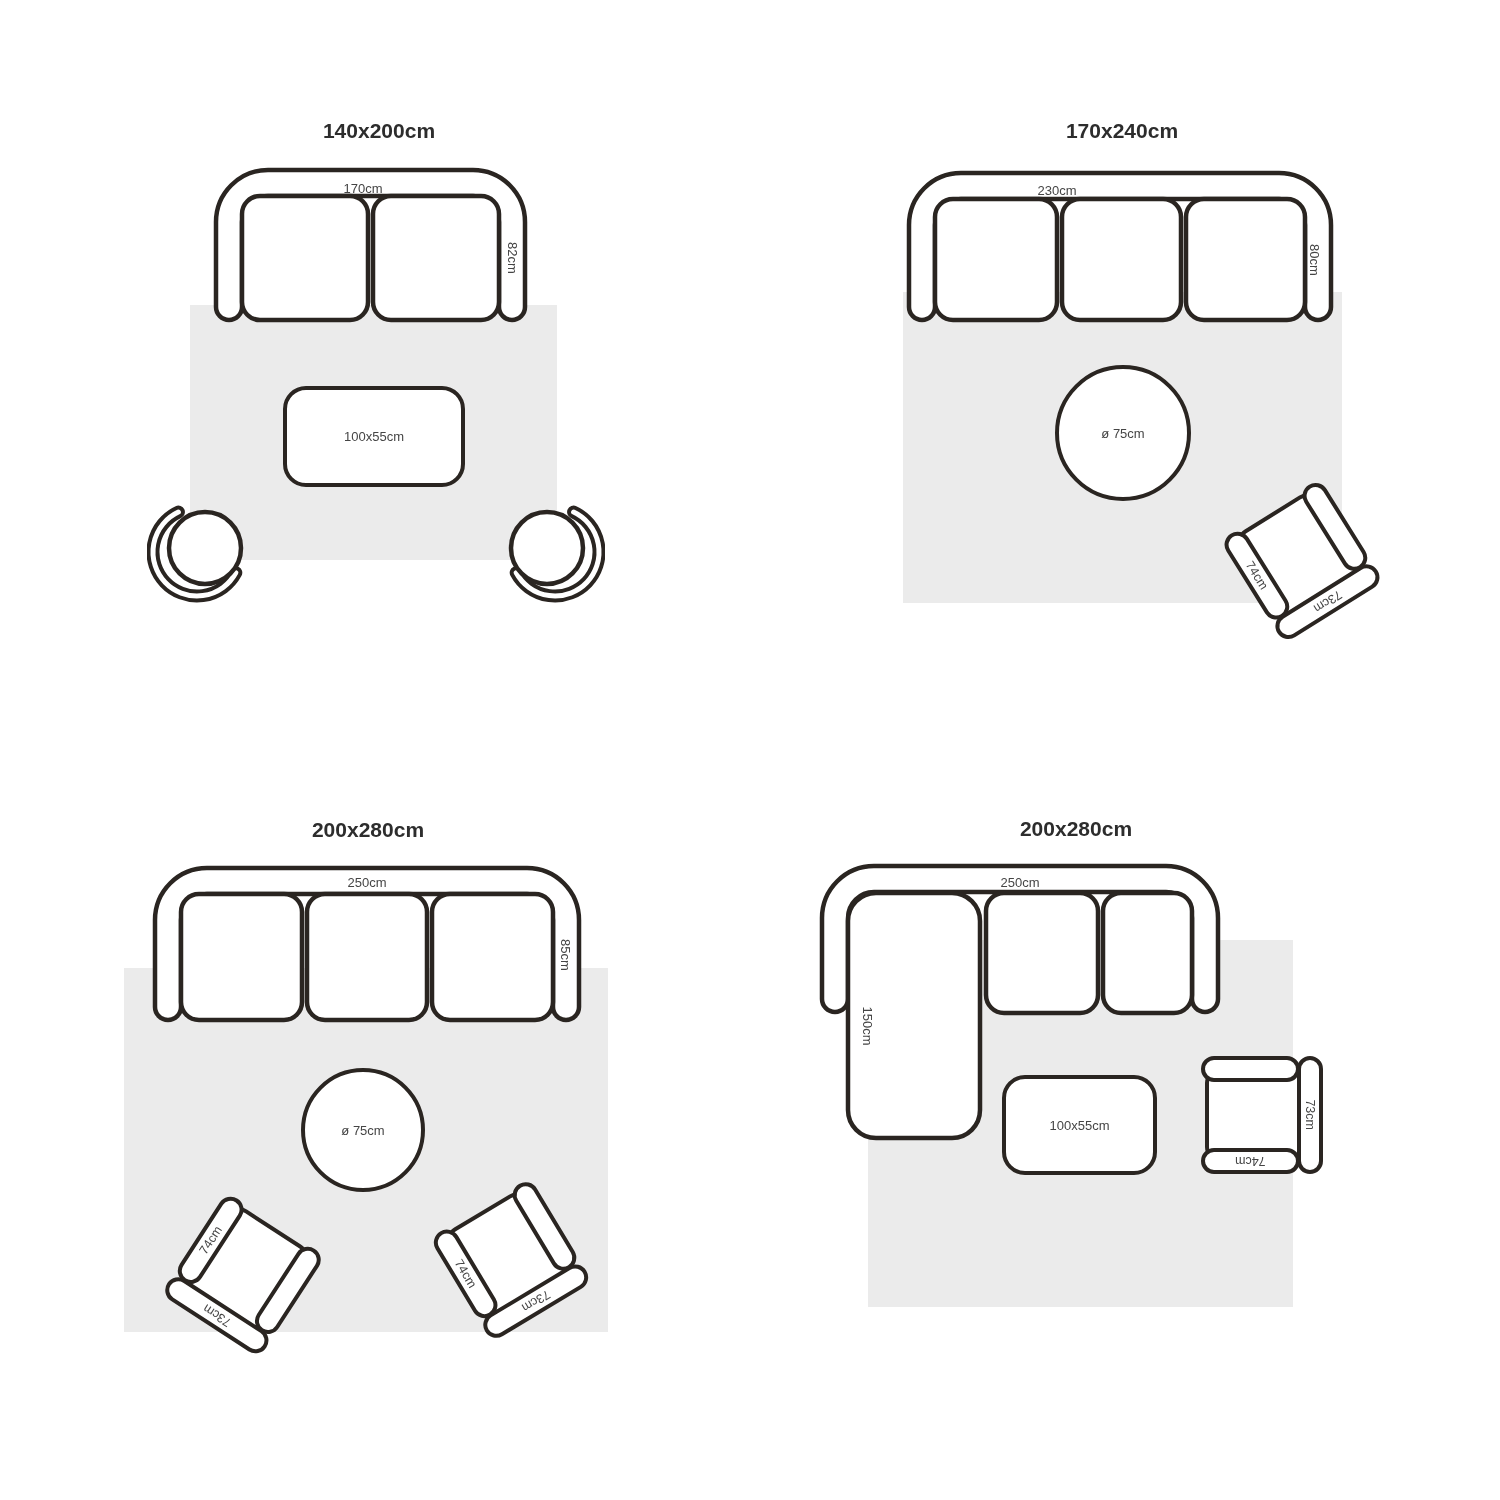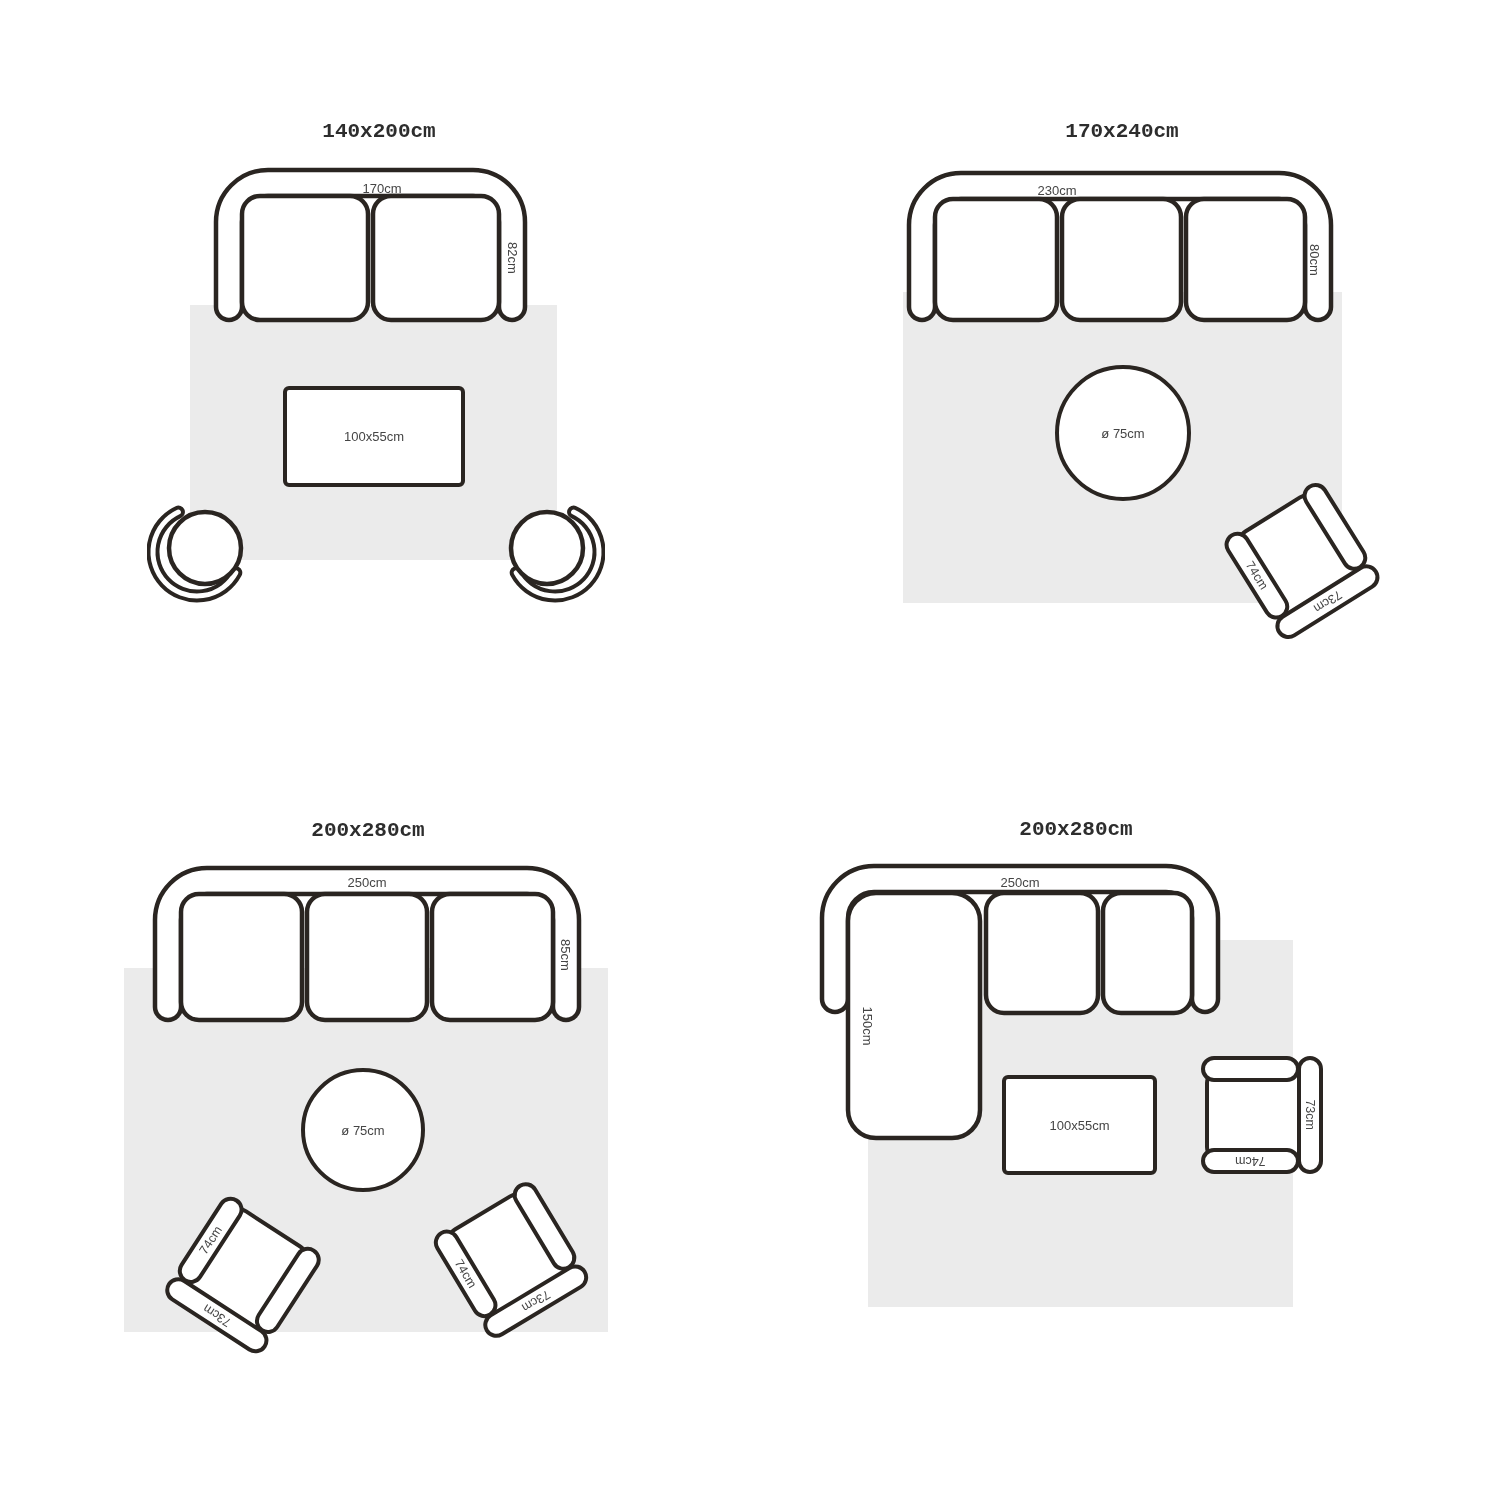--- a/index.html
+++ b/index.html
@@ -9,38 +9,38 @@
     --label:#454545;
     --background:#ffffff;
   }
   html,body{margin:0;padding:0;background:var(--background);}
   .canvas{
     position:relative;width:1500px;height:1500px;overflow:hidden;
     font-family:"Liberation Sans", sans-serif;background:var(--background);
   }
   .title{
     position:absolute;transform:translate(-50%,-50%);
-    font-size:21px;font-weight:700;color:var(--title);white-space:nowrap;z-index:6;font-family:Liberation Mono, monospace;
+    font-size:21px;font-weight:700;color:var(--title);white-space:nowrap;z-index:6;
   }
   .dim{
     position:absolute;transform:translate(-50%,-50%);
     font-size:13px;color:var(--label);white-space:nowrap;z-index:5;
   }
   .dim.v{writing-mode:vertical-rl;}
   .rug{position:absolute;background:var(--rug);z-index:1;}
   .sofa{position:absolute;z-index:2;}
   .shape{fill:#fff;stroke:var(--outline);stroke-width:4.5;stroke-linejoin:round;}
   .arc-outer{fill:none;stroke:var(--outline);stroke-width:13;stroke-linecap:round;}
   .arc-core{fill:none;stroke:#fff;stroke-width:5;stroke-linecap:round;}
   .stool{position:absolute;z-index:3;}
   .table{
     position:absolute;background:#fff;border:4.5px solid var(--outline);
     box-sizing:border-box;z-index:2;display:flex;align-items:center;justify-content:center;
   }
-  .table.rect{border-radius:6px;}
+  .table.rect{border-radius:23px;}
   .table.round{border-radius:50%;text-align:right;}
   .chair{position:absolute;width:118px;height:122px;z-index:3;}
   .chair .seat{
     position:absolute;left:12px;top:4px;width:94px;height:98px;background:#fff;
     border:4.5px solid var(--outline);border-radius:15px;box-sizing:border-box;
   }
   .chair .back{
     position:absolute;left:0;bottom:0;width:118px;height:26px;background:#fff;
     border:4.5px solid var(--outline);border-radius:13px;box-sizing:border-box;
     display:flex;align-items:center;justify-content:center;
@@ -64,21 +64,21 @@
 
   <div class="title" style="left:379px;top:131px">140x200cm</div>
 
   <div class="rug" style="left:190px;top:305px;width:367px;height:255px"></div>
 
   <svg class="sofa" style="left:212px;top:166px" width="317" height="166" viewBox="0 0 317 166">
     <path class="shape" d="M 4 56 L 4 141 A 13 13 0 0 0 30 141 L 30 56 A 26 26 0 0 1 56 30 L 261 30 A 26 26 0 0 1 287 56 L 287 141 A 13 13 0 0 0 313 141 L 313 56 A 52 52 0 0 0 261 4 L 56 4 A 52 52 0 0 0 4 56 Z"></path>
     <rect class="shape" x="30" y="30" width="126" height="124" rx="18"></rect>
     <rect class="shape" x="161" y="30" width="126" height="124" rx="18"></rect>
   </svg>
-  <div class="dim" style="left:382px;top:188px">170cm</div>
+  <div class="dim" style="left:363px;top:188px">170cm</div>
   <div class="dim v" style="left:512px;top:258px">82cm</div>
 
   <div class="table rect" style="left:283px;top:386px;width:182px;height:101px">
     <span class="dim" style="position:static;transform:none">100x55cm</span>
   </div>
 
   <svg class="stool" style="left:147px;top:493px" width="110" height="110" viewBox="0 0 110 110">
     <path class="arc-outer" d="M 31.4 19.1 A 44 44 0 1 0 88.8 79.7"></path>
     <path class="arc-core" d="M 31.4 19.1 A 44 44 0 1 0 88.8 79.7"></path>
     <circle class="shape" cx="58" cy="55" r="36"></circle>

